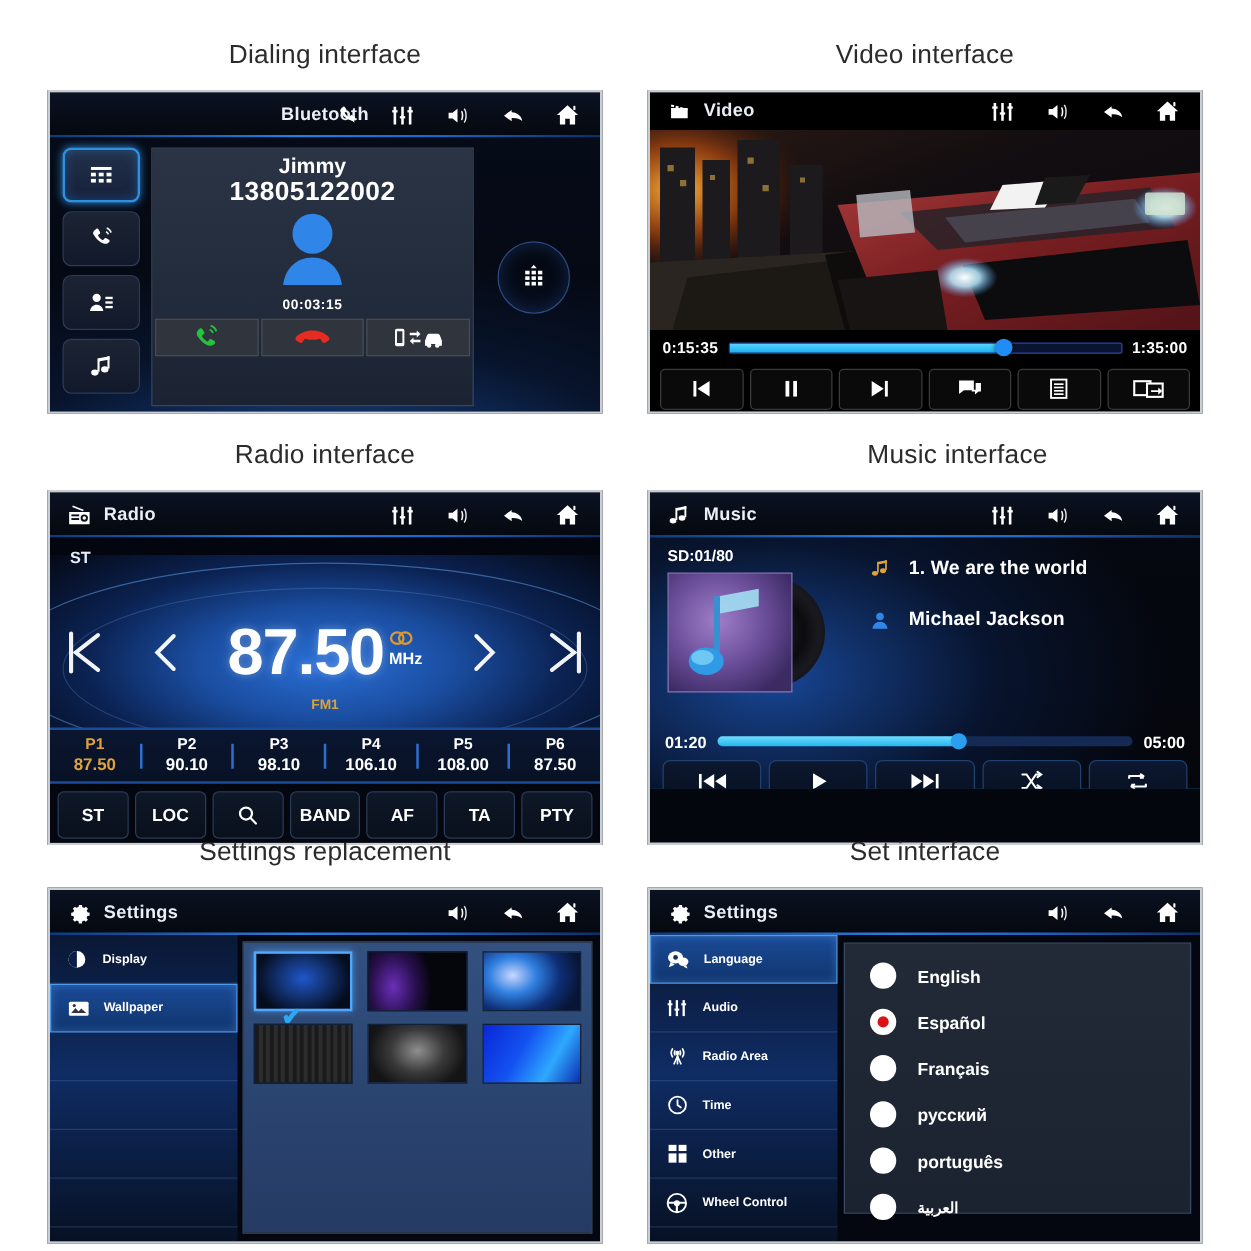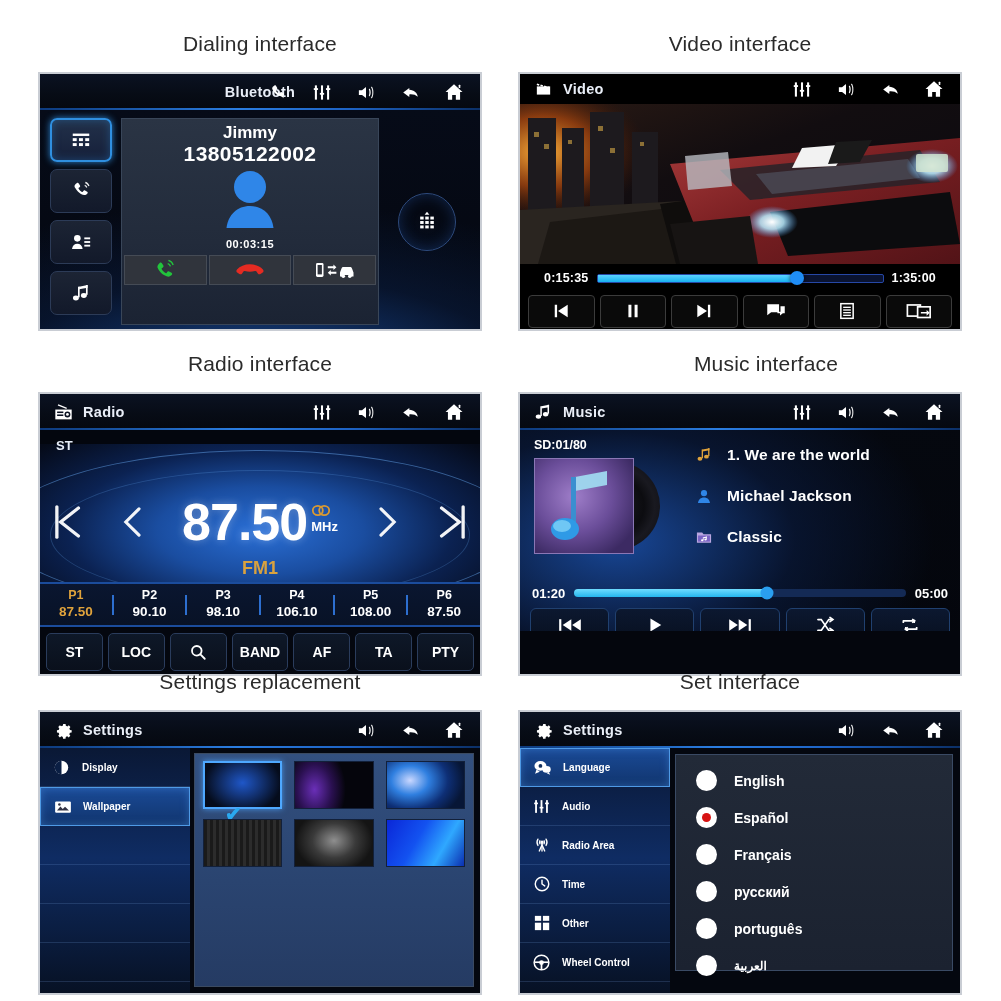--- a/index.html
+++ b/index.html
@@ -101,21 +101,21 @@
   .bt-right { position:relative; z-index:2; flex:1; display:flex; align-items:center; justify-content:center; }
   .bt-keypad-circle {
     width:58px; height:58px; border-radius:50%;
     border:1px solid #2d4a7d;
     display:flex; align-items:center; justify-content:center;
     box-shadow: inset 0 0 14px rgba(30,70,140,.45);
   }
 
   
   .vid-body { position:relative; height:160px; overflow:hidden; background:#120a08;}
-  .vid-bar { height:28px; display:flex; align-items:center; background:#000; padding:0 24px; gap:8px;}
+  .vid-bar { height:28px; display:flex; align-items:center; background:#000; padding:0 10px; gap:8px;}
   .vid-t { color:#fff; font-size:12.5px; font-weight:700; letter-spacing:.2px; }
   .vid-track { flex:1; height:9px; border:1px solid #2647a6; border-radius:2px; background:#0a1330; position:relative; }
   .vid-fill { position:absolute; left:0; top:0; bottom:0; background:linear-gradient(180deg,#5ad3ff,#18b2f0); }
   .vid-knob { position:absolute; top:50%; width:14px; height:14px; border-radius:50%; background:#1f8df5; transform:translate(-50%,-50%); box-shadow:0 0 4px rgba(0,0,0,.6);}
   .vid-ctrls { height:41px; background:#000; display:flex; align-items:center; gap:5px; padding:0 8px 3px;}
   .vid-btn { flex:1; height:33px; border:1px solid #3b3b3b; border-radius:4px; background:#0a0a0a; display:flex; align-items:center; justify-content:center; color:#fff;}
 
   
   .radio-body { position:relative; height:247px; background:#03060e; overflow:hidden;}
   .radio-glow {
@@ -130,21 +130,21 @@
     position:absolute; left:0; right:0; top:46px; height:92px; z-index:3;
     display:flex; align-items:center; justify-content:space-between; padding:0 10px;
   }
   .rnav { color:#fff; opacity:.95; }
   .freq-wrap { display:flex; align-items:flex-start; gap:4px; }
   .freq { color:#fff; font-size:52px; font-weight:700; line-height:1; letter-spacing:-1px;
           text-shadow:0 0 8px rgba(255,255,255,.3); }
   .freq-side { display:flex; flex-direction:column; align-items:flex-start; margin-top:8px;}
   .st-badge { color:#e0a33c; font-size:14px; line-height:1; font-weight:700;}
   .mhz { color:#fff; font-size:13px; font-weight:700; margin-top:2px;}
-  .fm-band { position:absolute; left:0; right:0; top:128px; text-align:center; color:#d9a23f; font-size:18px; font-weight:700; z-index:3;}
+  .fm-band { position:absolute; left:0; right:0; top:128px; text-align:center; color:#d9a23f; font-size:11px; font-weight:700; z-index:3;}
   .preset-strip {
     position:absolute; left:0; right:0; top:152px; height:45px; z-index:3;
     display:flex; align-items:center;
     background: linear-gradient(180deg,#0a1630,#081226);
     border-top:2px solid #1b4c9c; border-bottom:2px solid #1b4c9c;
   }
   .preset { flex:1; text-align:center; color:#fff; line-height:1.25; }
   .preset .pn { font-size:12.5px; font-weight:700; }
   .preset .pf { font-size:13.5px; font-weight:700; }
   .preset.sel .pn, .preset.sel .pf { color:#e0a33c; }
@@ -764,36 +764,20 @@
           </div>
           <div class="mrow">
             <div class="mico">
               <svg width="16" height="17" viewBox="0 0 24 24" fill="#2f86e8">
                   <circle cx="12" cy="7" r="4.6"></circle>
                   <path d="M12 13.4c-5 0-8.4 3.3-9 8.2h18c-.6-4.9-4-8.2-9-8.2z"></path>
                 </svg>
             </div>
             <div class="mtxt">Michael Jackson</div>
           </div>
-          <div class="mrow">
-            <div class="mico">
-              <svg width="18" height="17" viewBox="0 0 24 24">
-                  <path d="M2 5h7.4l2 2.4H22v12H2z" fill="#b9a6e0"></path>
-                  <path d="M3.6 9.2h16.8v8.6H3.6z" fill="#7a63c4"></path>
-                  <g fill="#fff">
-                    <path d="M11 11.6l5-.9v1.6l-5 .9z"></path>
-                    <rect x="10.4" y="11.6" width="1" height="4.1"></rect>
-                    <rect x="15.1" y="10.7" width="1" height="3.8"></rect>
-                    <ellipse cx="9.5" cy="15.9" rx="1.7" ry="1.4"></ellipse>
-                    <ellipse cx="14.2" cy="14.7" rx="1.7" ry="1.4"></ellipse>
-                  </g>
-                </svg>
-            </div>
-            <div class="mtxt">Classic</div>
-          </div>
         </div>
       </div>
 
       <div class="music-barwrap">
         <div class="mtime">01:20</div>
         <div class="mtrack">
           <div class="mfill" id="mus-fill" style="width: 58%;"></div>
           <div class="mknob" id="mus-knob" style="left: 58%;"></div>
         </div>
         <div class="mtime">05:00</div>

